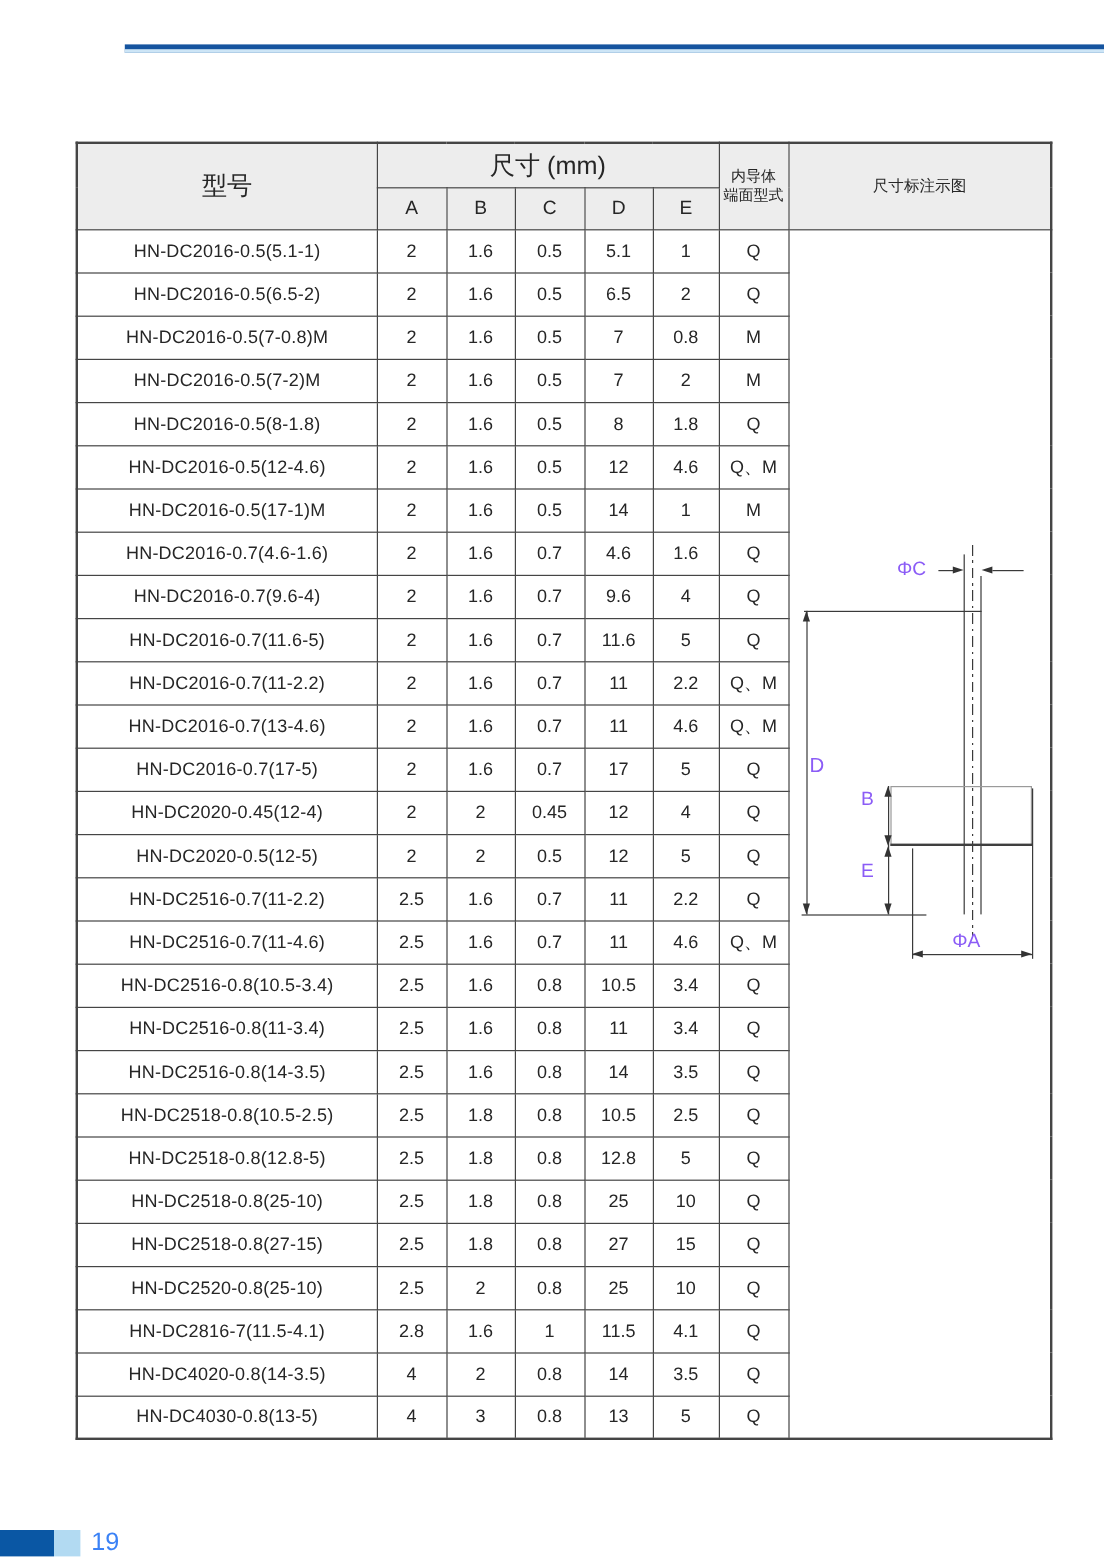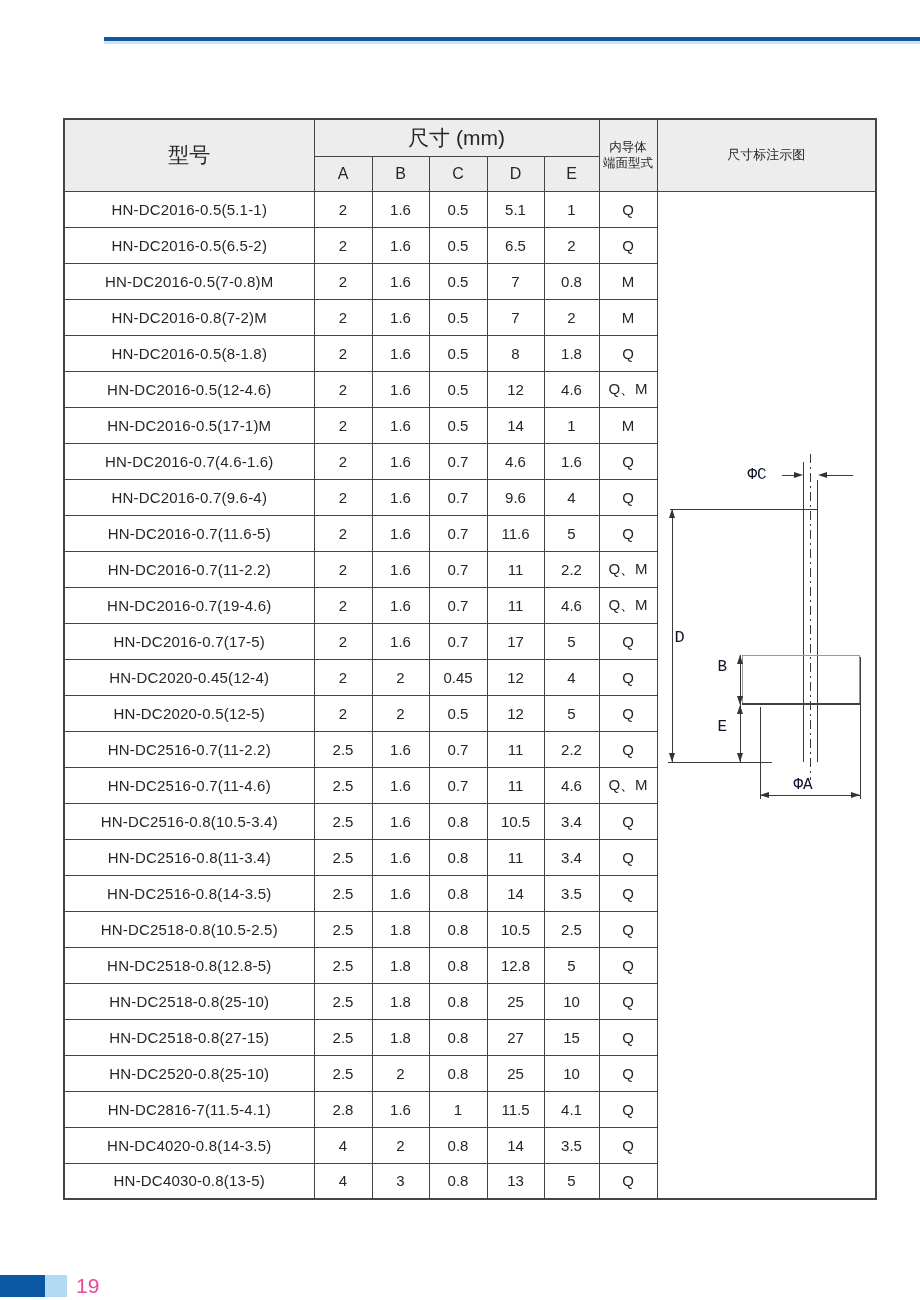--- a/index.html
+++ b/index.html
@@ -33,27 +33,27 @@
   .hl{position:absolute;height:1px;background:#3a3a3a}
   .vl{position:absolute;width:1px;background:#3a3a3a}
   .cl{position:absolute;width:1px;background:repeating-linear-gradient(to bottom,#3a3a3a 0 9px,transparent 9px 13px,#3a3a3a 13px 15px,transparent 15px 19px)}
   .rect{position:absolute;border:1px solid #9a9a9a}
   .thick{position:absolute;height:2px;background:#3f3f3f}
   .ar{position:absolute;width:0;height:0}
   .ar-u{border-left:3.5px solid transparent;border-right:3.5px solid transparent;border-bottom:9px solid #333}
   .ar-d{border-left:3.5px solid transparent;border-right:3.5px solid transparent;border-top:9px solid #333}
   .ar-l{border-top:3.5px solid transparent;border-bottom:3.5px solid transparent;border-right:9px solid #333}
   .ar-r{border-top:3.5px solid transparent;border-bottom:3.5px solid transparent;border-left:9px solid #333}
-  .dlabel{position:absolute;font-family:Liberation Mono, monospace;font-size:16px;color:#0f172a;white-space:nowrap}
+  .dlabel{position:absolute;font-family:Liberation Sans, sans-serif;font-size:16px;color:#8b5cf6;white-space:nowrap}
 
   
   .footer{position:absolute;left:0;top:1274px;display:flex;align-items:center}
   .f-dark{width:45px;height:22px;background:#0a57a4}
   .f-light{width:22px;height:22px;background:#b2daf2}
-  .page-num{margin-left:9px;font-size:21px;color:#ec4899}
+  .page-num{margin-left:9px;font-size:21px;color:#3b82f6}
 </style>
 </head>
 <body>
 
 <div class="page">
 
   <div class="top-rule"></div>
 
   <table class="spec">
     <colgroup>
@@ -146,21 +146,21 @@
         <tr>
           <td class="model-col">HN-DC2016-0.5(7-0.8)M</td>
           <td>2</td>
           <td>1.6</td>
           <td>0.5</td>
           <td>7</td>
           <td>0.8</td>
           <td>M</td>
         </tr>
         <tr>
-          <td class="model-col">HN-DC2016-0.8(7-2)M</td>
+          <td class="model-col">HN-DC2016-0.5(7-2)M</td>
           <td>2</td>
           <td>1.6</td>
           <td>0.5</td>
           <td>7</td>
           <td>2</td>
           <td>M</td>
         </tr>
         <tr>
           <td class="model-col">HN-DC2016-0.5(8-1.8)</td>
           <td>2</td>
@@ -218,21 +218,21 @@
         <tr>
           <td class="model-col">HN-DC2016-0.7(11-2.2)</td>
           <td>2</td>
           <td>1.6</td>
           <td>0.7</td>
           <td>11</td>
           <td>2.2</td>
           <td>Q、M</td>
         </tr>
         <tr>
-          <td class="model-col">HN-DC2016-0.7(19-4.6)</td>
+          <td class="model-col">HN-DC2016-0.7(13-4.6)</td>
           <td>2</td>
           <td>1.6</td>
           <td>0.7</td>
           <td>11</td>
           <td>4.6</td>
           <td>Q、M</td>
         </tr>
         <tr>
           <td class="model-col">HN-DC2016-0.7(17-5)</td>
           <td>2</td>

